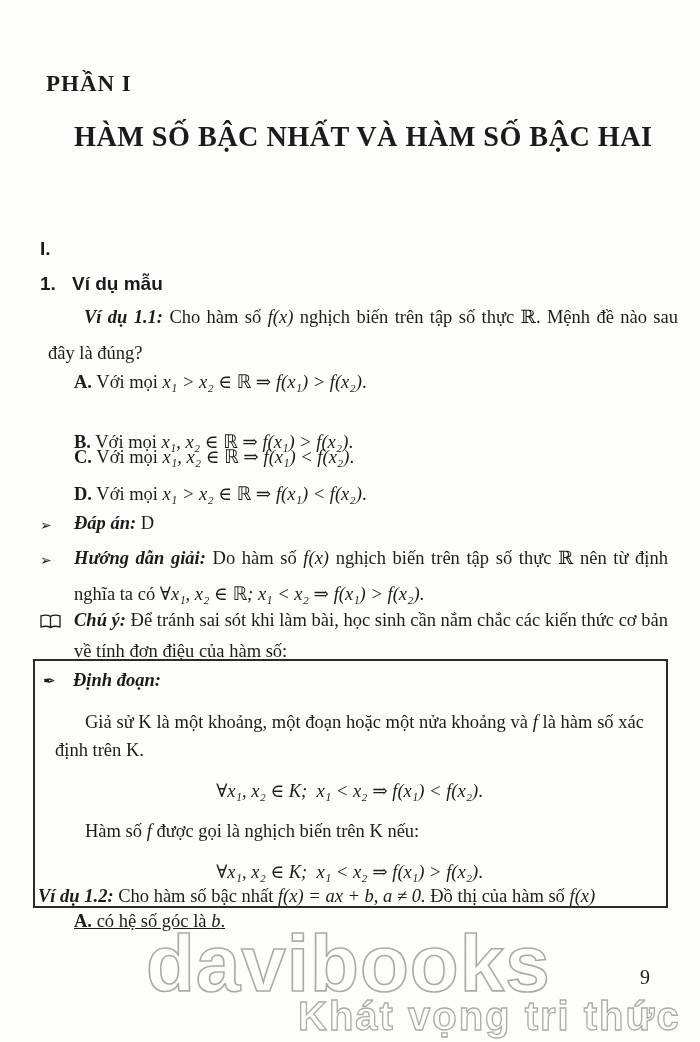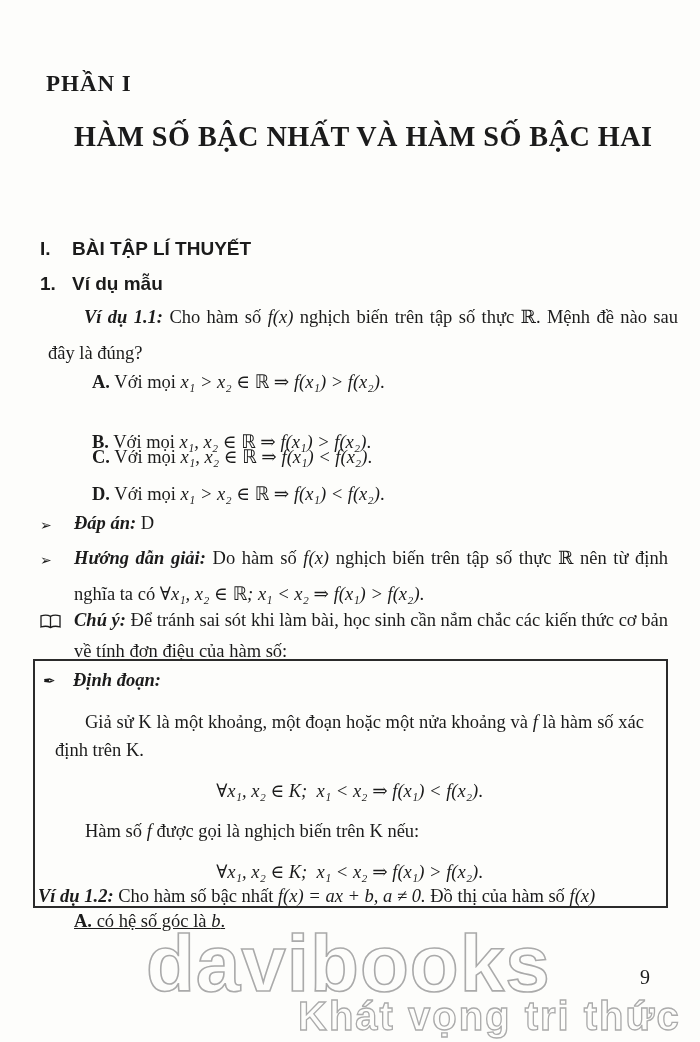--- a/index.html
+++ b/index.html
@@ -32,21 +32,21 @@
     left:40px;display:flex;
     font-family:"Liberation Sans","DejaVu Sans",sans-serif;
     font-weight:bold;font-size:19px;
   }
   .heading .h-num{flex:0 0 32px;}
   .sec{top:238px;}
   .sub{top:273px;}
   
   .para{width:630px;line-height:36px;text-align:justify;}
   .p-intro{left:48px;top:299px;text-indent:36px;}
-  .option{left:92px;line-height:30px;white-space:nowrap;}
+  .option{left:74px;line-height:30px;white-space:nowrap;}
   .opt-a{top:367px;}
   .opt-b{top:404px;margin-top:23px;}
   .opt-c{top:442px;}
   .opt-d{top:479px;}
   .bullet-row{left:40px;width:628px;display:flex;text-align:justify;}
   .bullet{
     flex:0 0 34px;font-family:"DejaVu Sans",sans-serif;
     font-size:14px;padding-top:2px;
   }
   .bullet-body{flex:1;}
@@ -97,21 +97,20 @@
     <div class="abs wm1">davibooks</div>
   </div>
 
   <div class="content-layer">
 
     <div class="abs part-label">PHẦN I</div>
     <div class="abs part-title">HÀM SỐ BẬC NHẤT VÀ HÀM SỐ BẬC HAI</div>
 
     <div class="abs heading sec">
       <span class="h-num">I.</span>
-      <span class="h-txt">BÀI TẬP LÍ THUYẾT</span>
     </div>
     <div class="abs heading sub">
       <span class="h-num">1.</span>
       <span class="h-txt">Ví dụ mẫu</span>
     </div>
 
     <div class="abs para p-intro"><span class="seg seg-bi">Ví dụ 1.1:</span><span class="seg"> Cho hàm số </span><span class="seg seg-i">f(x)</span><span class="seg"> nghịch biến trên tập số thực ℝ. Mệnh đề nào sau đây là đúng?</span></div>
 
     <div class="abs option opt-a"><span class="seg seg-b">A.</span><span class="seg"> Với mọi </span><span class="seg seg-i">x₁ &gt; x₂ ∈ ℝ ⇒ f(x₁) &gt; f(x₂)</span><span class="seg">.</span></div>
     <div class="abs option opt-b"><span class="seg seg-b">B.</span><span class="seg"> Với mọi </span><span class="seg seg-i">x₁, x₂ ∈ ℝ ⇒ f(x₁) &gt; f(x₂)</span><span class="seg">.</span></div>

